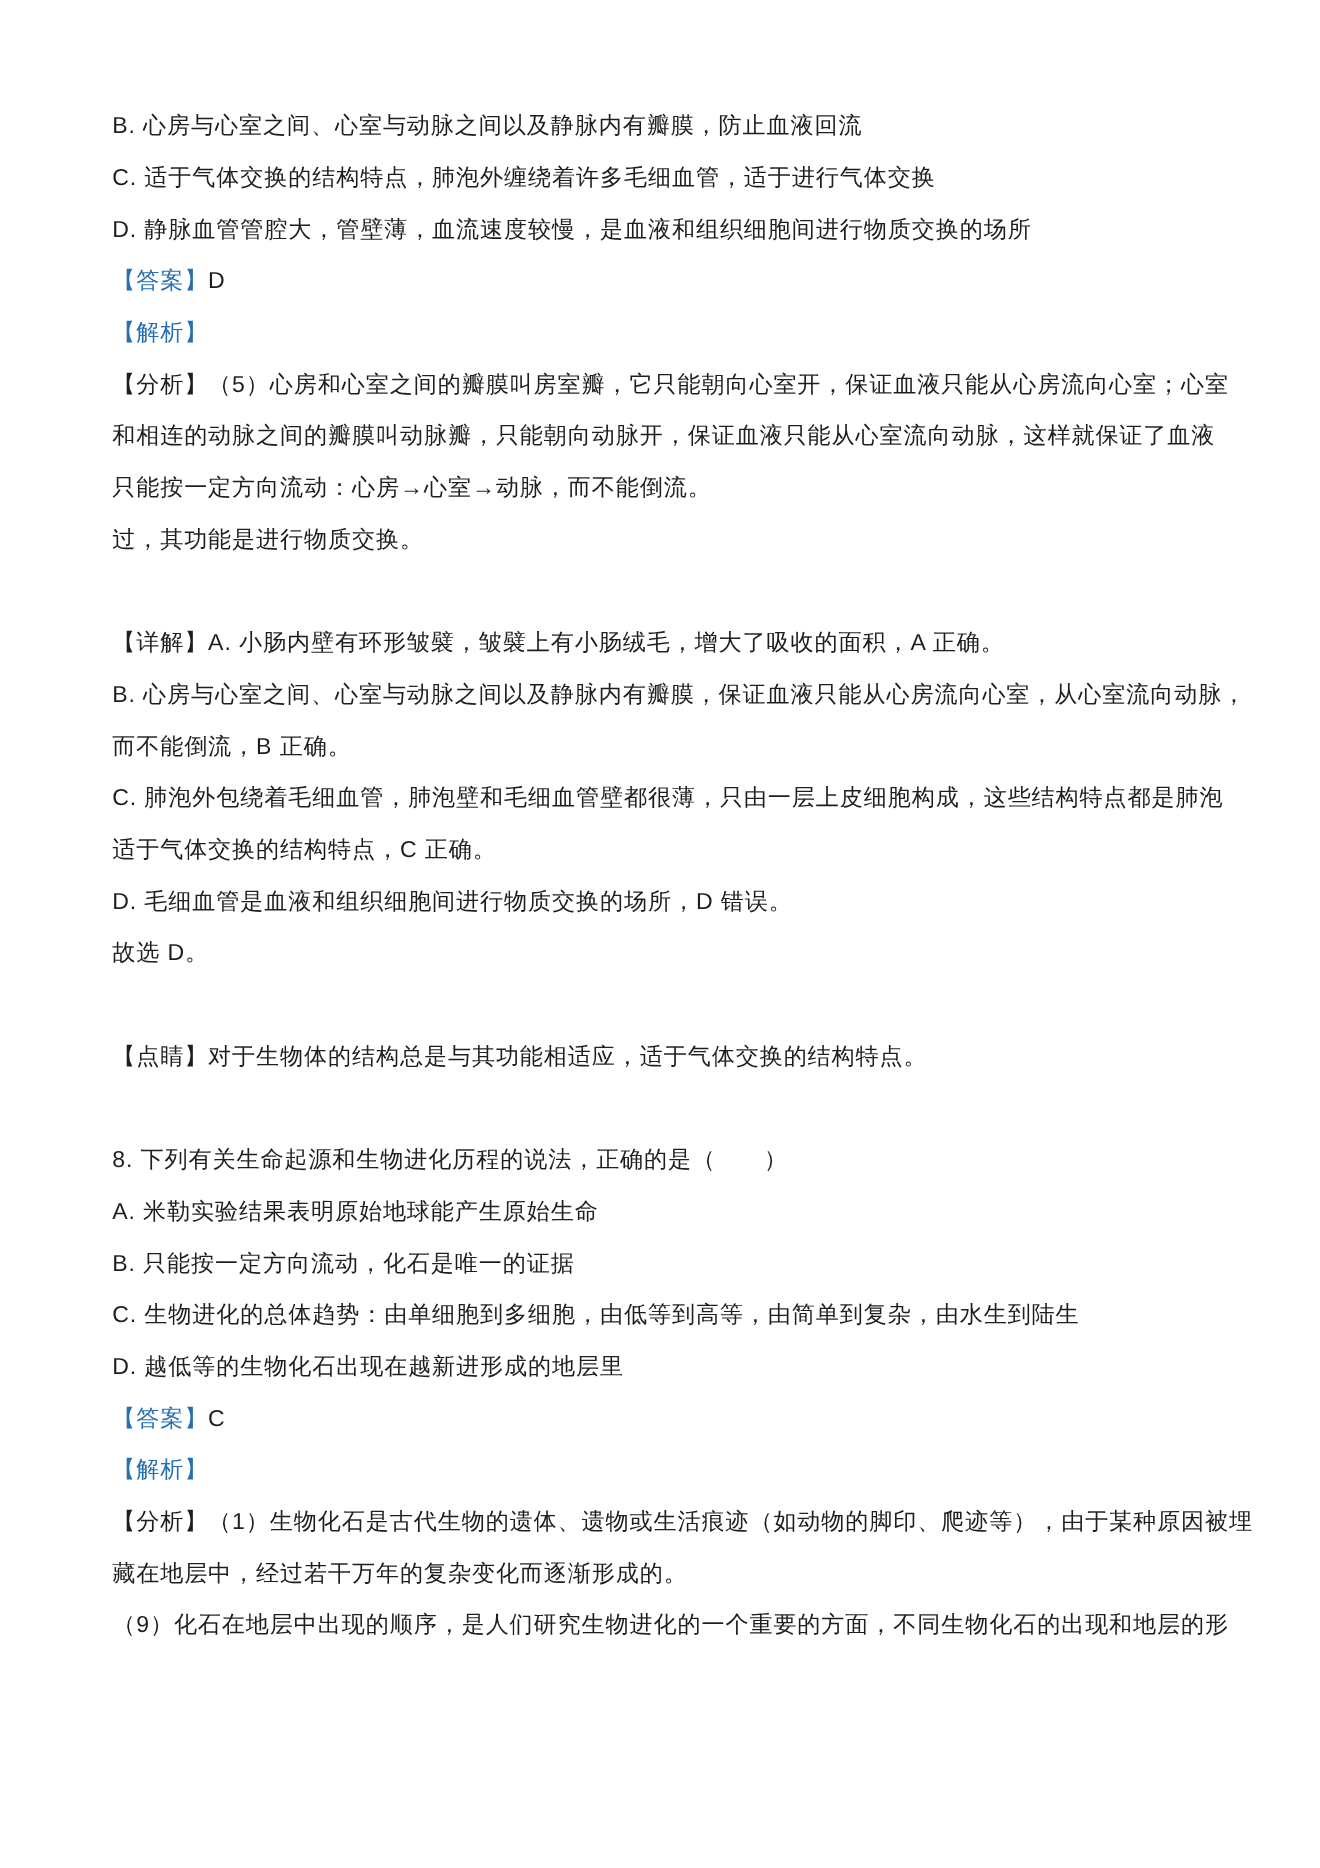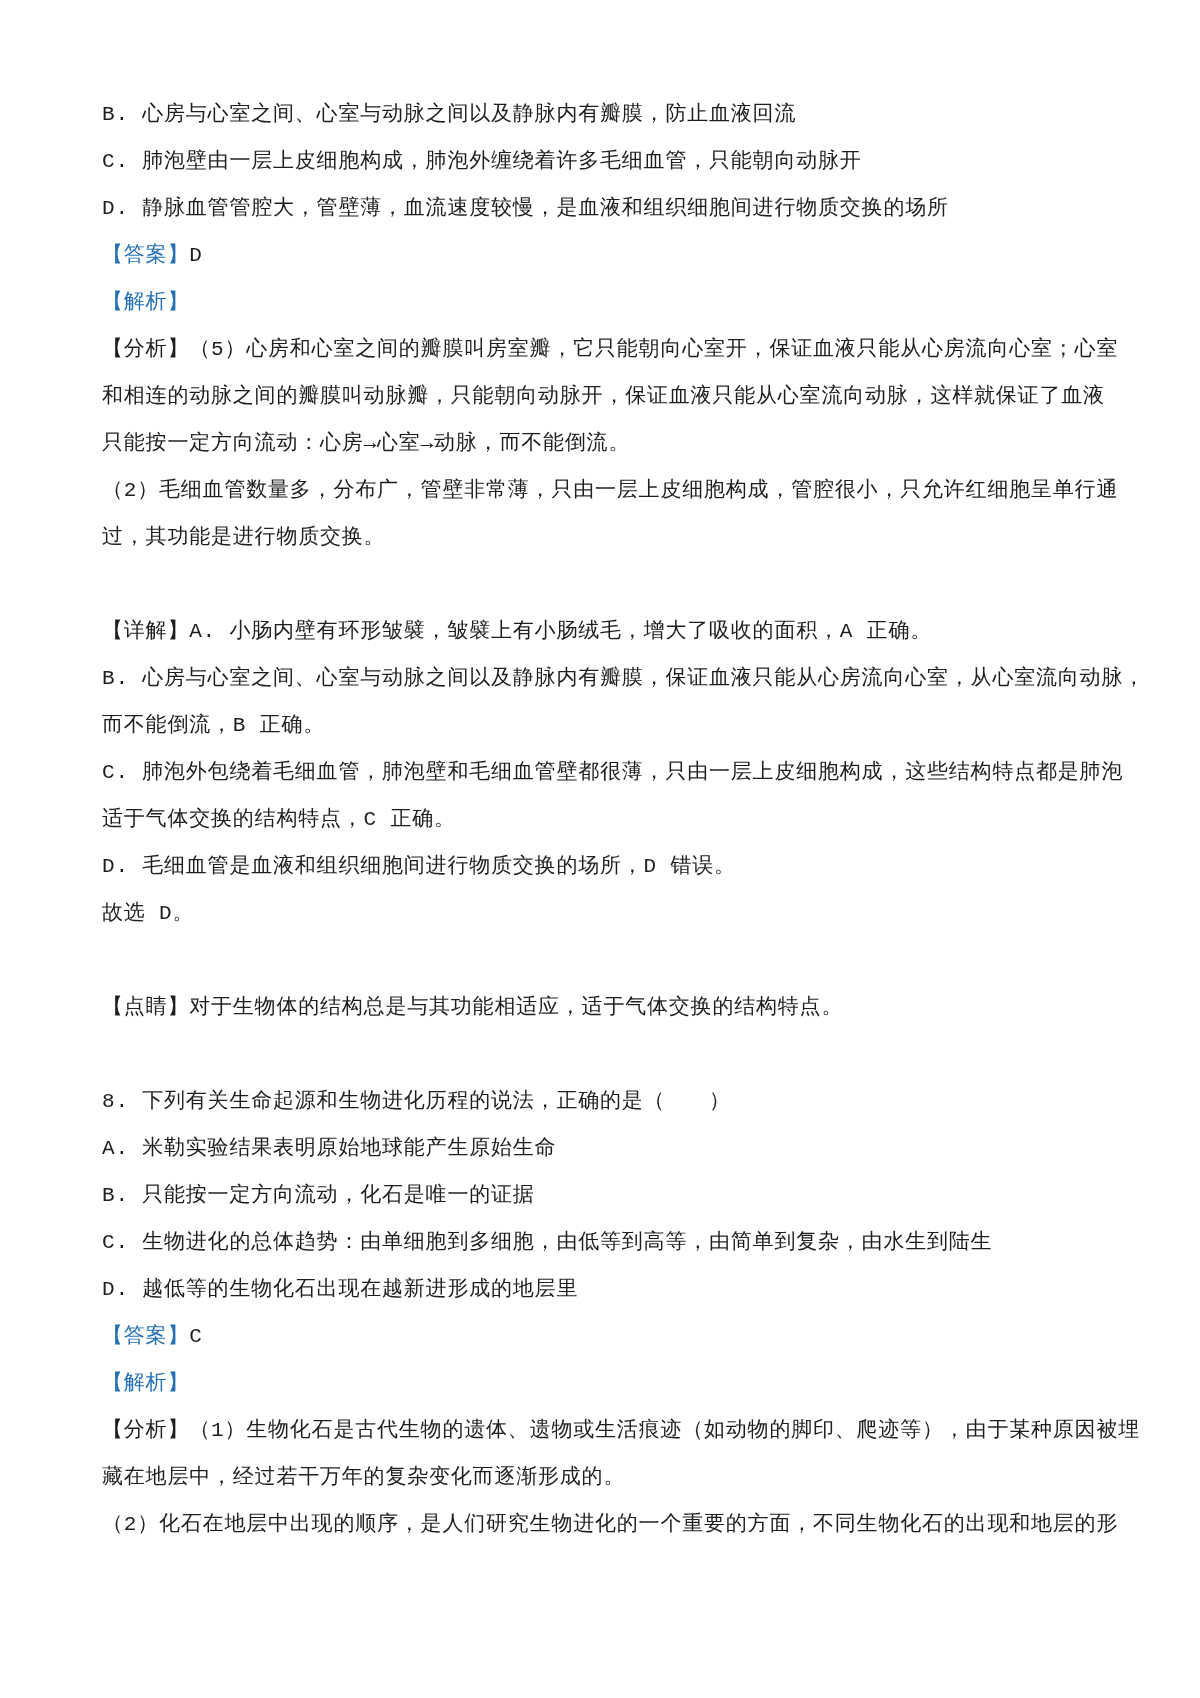--- a/index.html
+++ b/index.html
@@ -14,21 +14,20 @@
     box-sizing: border-box;
     background: #ffffff;
     padding: 91px 88px 0 102px;
     overflow: hidden;
     font-family: "Liberation Sans", "DejaVu Sans", serif;
     font-size: 21px;
     color: #1e1e1e;
   }
   .doc-content {
     width: 100%;
-    font-family: Liberation Mono, monospace;
   }
   .line {
     height: 47px;
     line-height: 47px;
     white-space: nowrap;
     letter-spacing: 0.8px;
   }
   .line.blank {
     
   }
@@ -38,28 +37,27 @@
   .seg-normal {
     color: inherit;
   }
 </style>
 </head>
 <body>
 
 <div class="page" style="background: rgb(255, 255, 255); color: rgb(30, 30, 30);">
   <div class="doc-content">
       <div class="line"><span class="seg-normal">B. 心房与心室之间、心室与动脉之间以及静脉内有瓣膜，防止血液回流</span></div>
-      <div class="line"><span class="seg-normal">C. 肺泡壁由一层上皮细胞构成，肺泡外缠绕着许多毛细血管，只能朝向动脉开</span></div>
+      <div class="line"><span class="seg-normal">C. 适于气体交换的结构特点，肺泡外缠绕着许多毛细血管，适于进行气体交换</span></div>
       <div class="line"><span class="seg-normal">D. 静脉血管管腔大，管壁薄，血流速度较慢，是血液和组织细胞间进行物质交换的场所</span></div>
       <div class="line"><span class="seg-accent">【答案】</span><span class="seg-normal">D</span></div>
       <div class="line"><span class="seg-accent">【解析】</span></div>
       <div class="line"><span class="seg-normal">【分析】（5）心房和心室之间的瓣膜叫房室瓣，它只能朝向心室开，保证血液只能从心房流向心室；心室</span></div>
       <div class="line"><span class="seg-normal">和相连的动脉之间的瓣膜叫动脉瓣，只能朝向动脉开，保证血液只能从心室流向动脉，这样就保证了血液</span></div>
       <div class="line"><span class="seg-normal">只能按一定方向流动：心房→心室→动脉，而不能倒流。</span></div>
-      <div class="line"><span class="seg-normal">（2）毛细血管数量多，分布广，管壁非常薄，只由一层上皮细胞构成，管腔很小，只允许红细胞呈单行通</span></div>
       <div class="line"><span class="seg-normal">过，其功能是进行物质交换。</span></div>
       <div class="line blank"></div>
       <div class="line"><span class="seg-normal">【详解】A. 小肠内壁有环形皱襞，皱襞上有小肠绒毛，增大了吸收的面积，A 正确。</span></div>
       <div class="line"><span class="seg-normal">B. 心房与心室之间、心室与动脉之间以及静脉内有瓣膜，保证血液只能从心房流向心室，从心室流向动脉，</span></div>
       <div class="line"><span class="seg-normal">而不能倒流，B 正确。</span></div>
       <div class="line"><span class="seg-normal">C. 肺泡外包绕着毛细血管，肺泡壁和毛细血管壁都很薄，只由一层上皮细胞构成，这些结构特点都是肺泡</span></div>
       <div class="line"><span class="seg-normal">适于气体交换的结构特点，C 正确。</span></div>
       <div class="line"><span class="seg-normal">D. 毛细血管是血液和组织细胞间进行物质交换的场所，D 错误。</span></div>
       <div class="line"><span class="seg-normal">故选 D。</span></div>
       <div class="line blank"></div>
@@ -67,15 +65,15 @@
       <div class="line blank"></div>
       <div class="line"><span class="seg-normal">8. 下列有关生命起源和生物进化历程的说法，正确的是（　　）</span></div>
       <div class="line"><span class="seg-normal">A. 米勒实验结果表明原始地球能产生原始生命</span></div>
       <div class="line"><span class="seg-normal">B. 只能按一定方向流动，化石是唯一的证据</span></div>
       <div class="line"><span class="seg-normal">C. 生物进化的总体趋势：由单细胞到多细胞，由低等到高等，由简单到复杂，由水生到陆生</span></div>
       <div class="line"><span class="seg-normal">D. 越低等的生物化石出现在越新进形成的地层里</span></div>
       <div class="line"><span class="seg-accent">【答案】</span><span class="seg-normal">C</span></div>
       <div class="line"><span class="seg-accent">【解析】</span></div>
       <div class="line"><span class="seg-normal">【分析】（1）生物化石是古代生物的遗体、遗物或生活痕迹（如动物的脚印、爬迹等），由于某种原因被埋</span></div>
       <div class="line"><span class="seg-normal">藏在地层中，经过若干万年的复杂变化而逐渐形成的。</span></div>
-      <div class="line"><span class="seg-normal">（2）化石在地层中出现的顺序，是人们研究生物进化的一个重要的方面，不同生物化石的出现和地层的形</span></div>
+      <div class="line"><span class="seg-normal">（9）化石在地层中出现的顺序，是人们研究生物进化的一个重要的方面，不同生物化石的出现和地层的形</span></div>
     </div>
 </div>
 
 </body></html>

